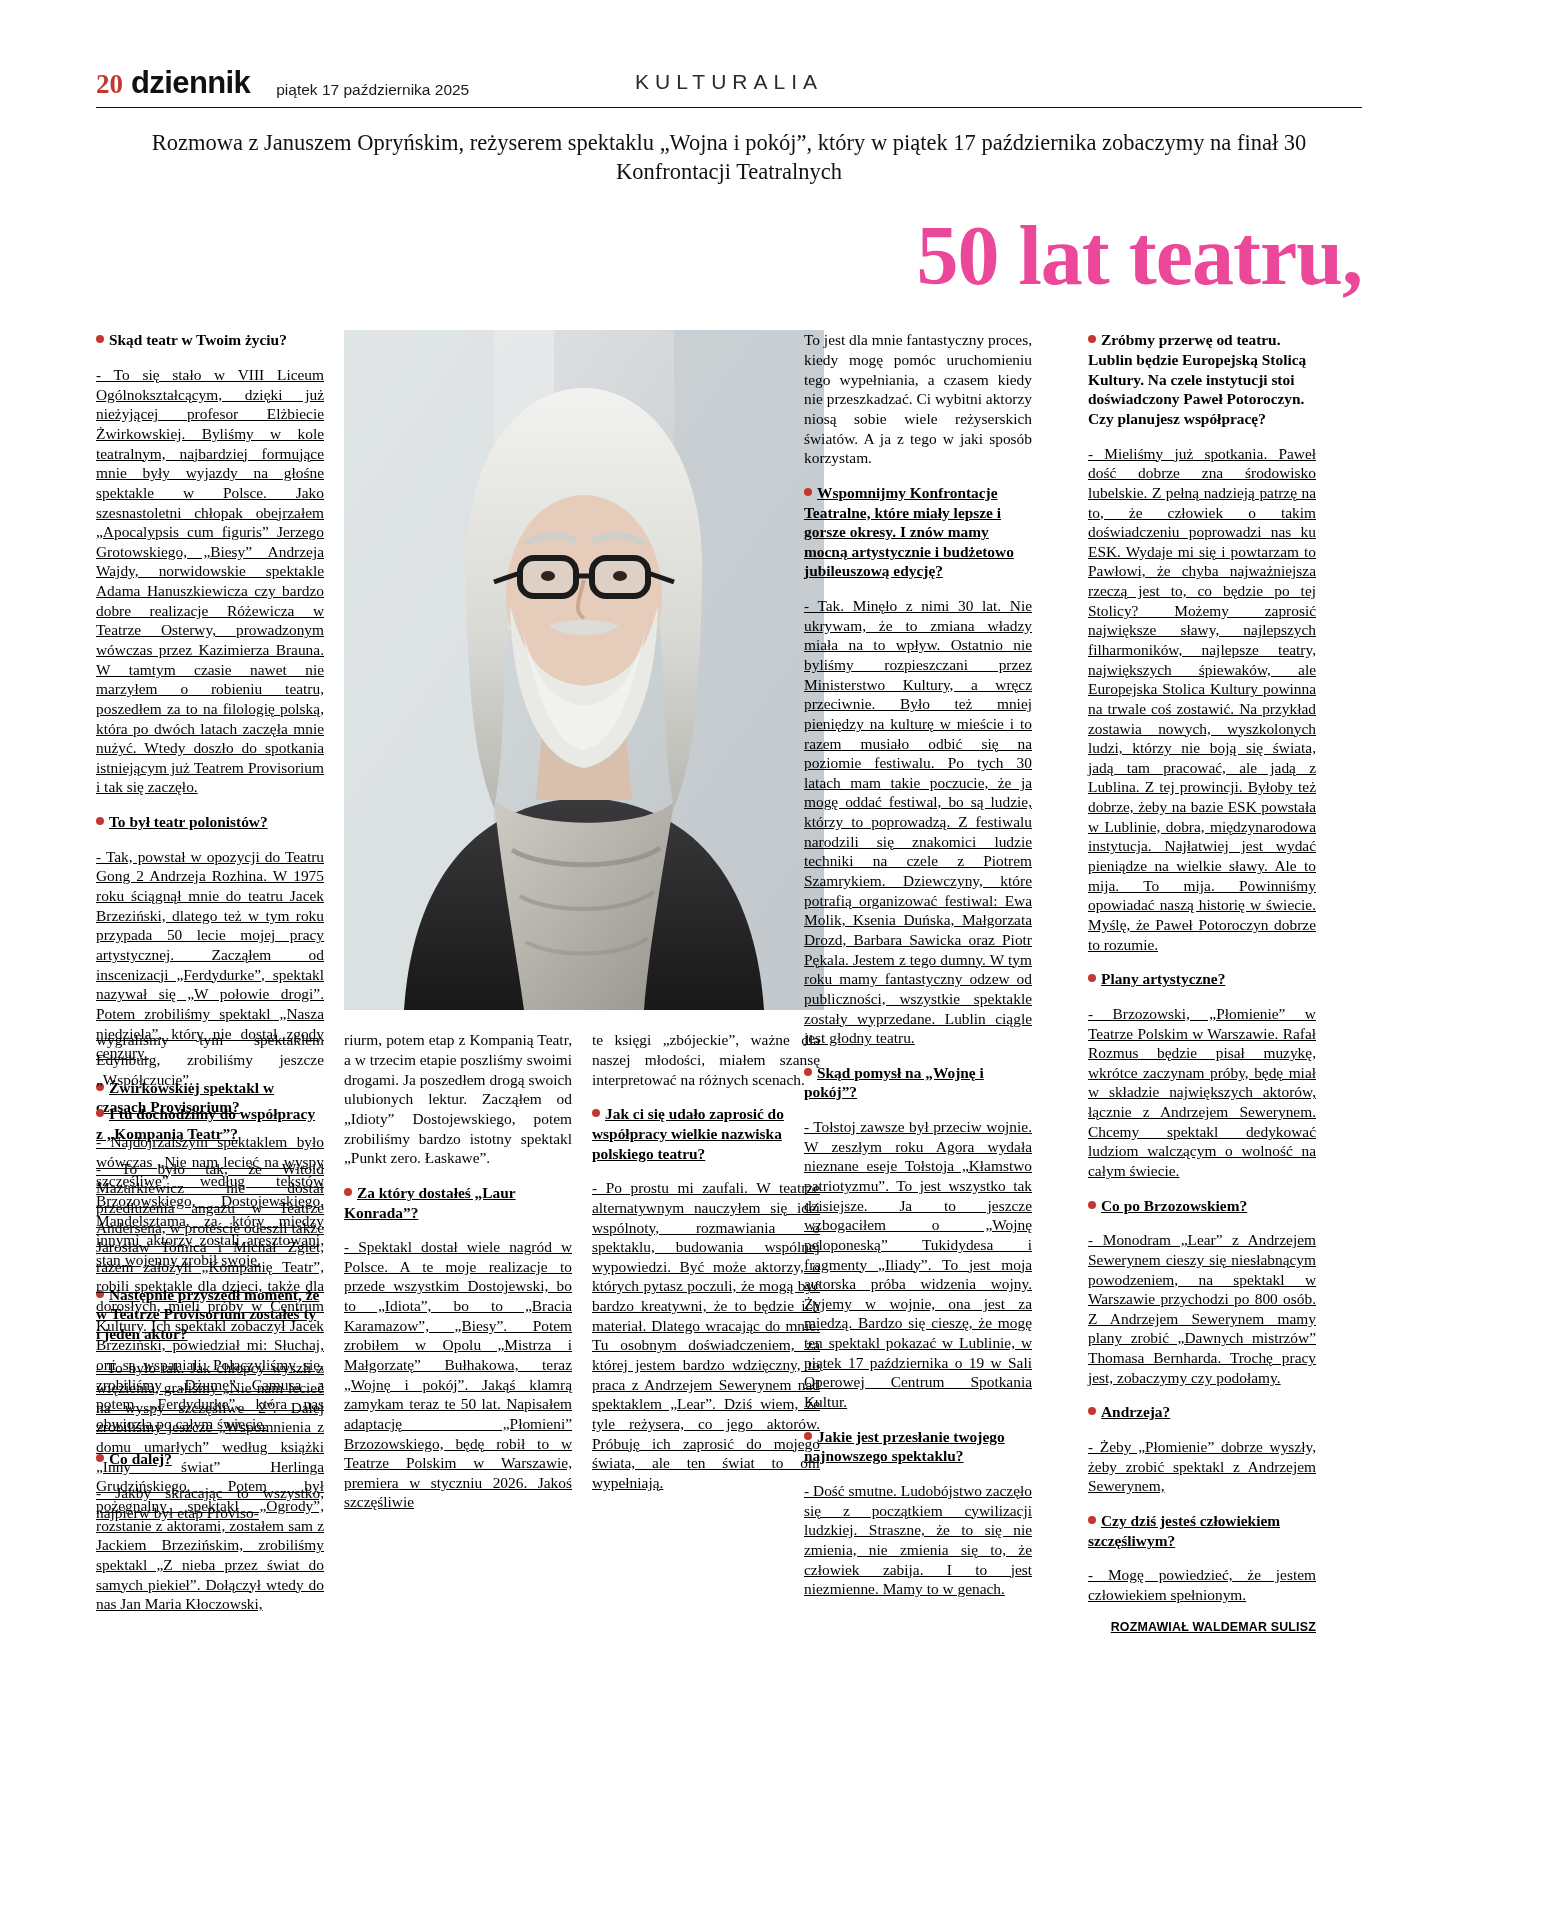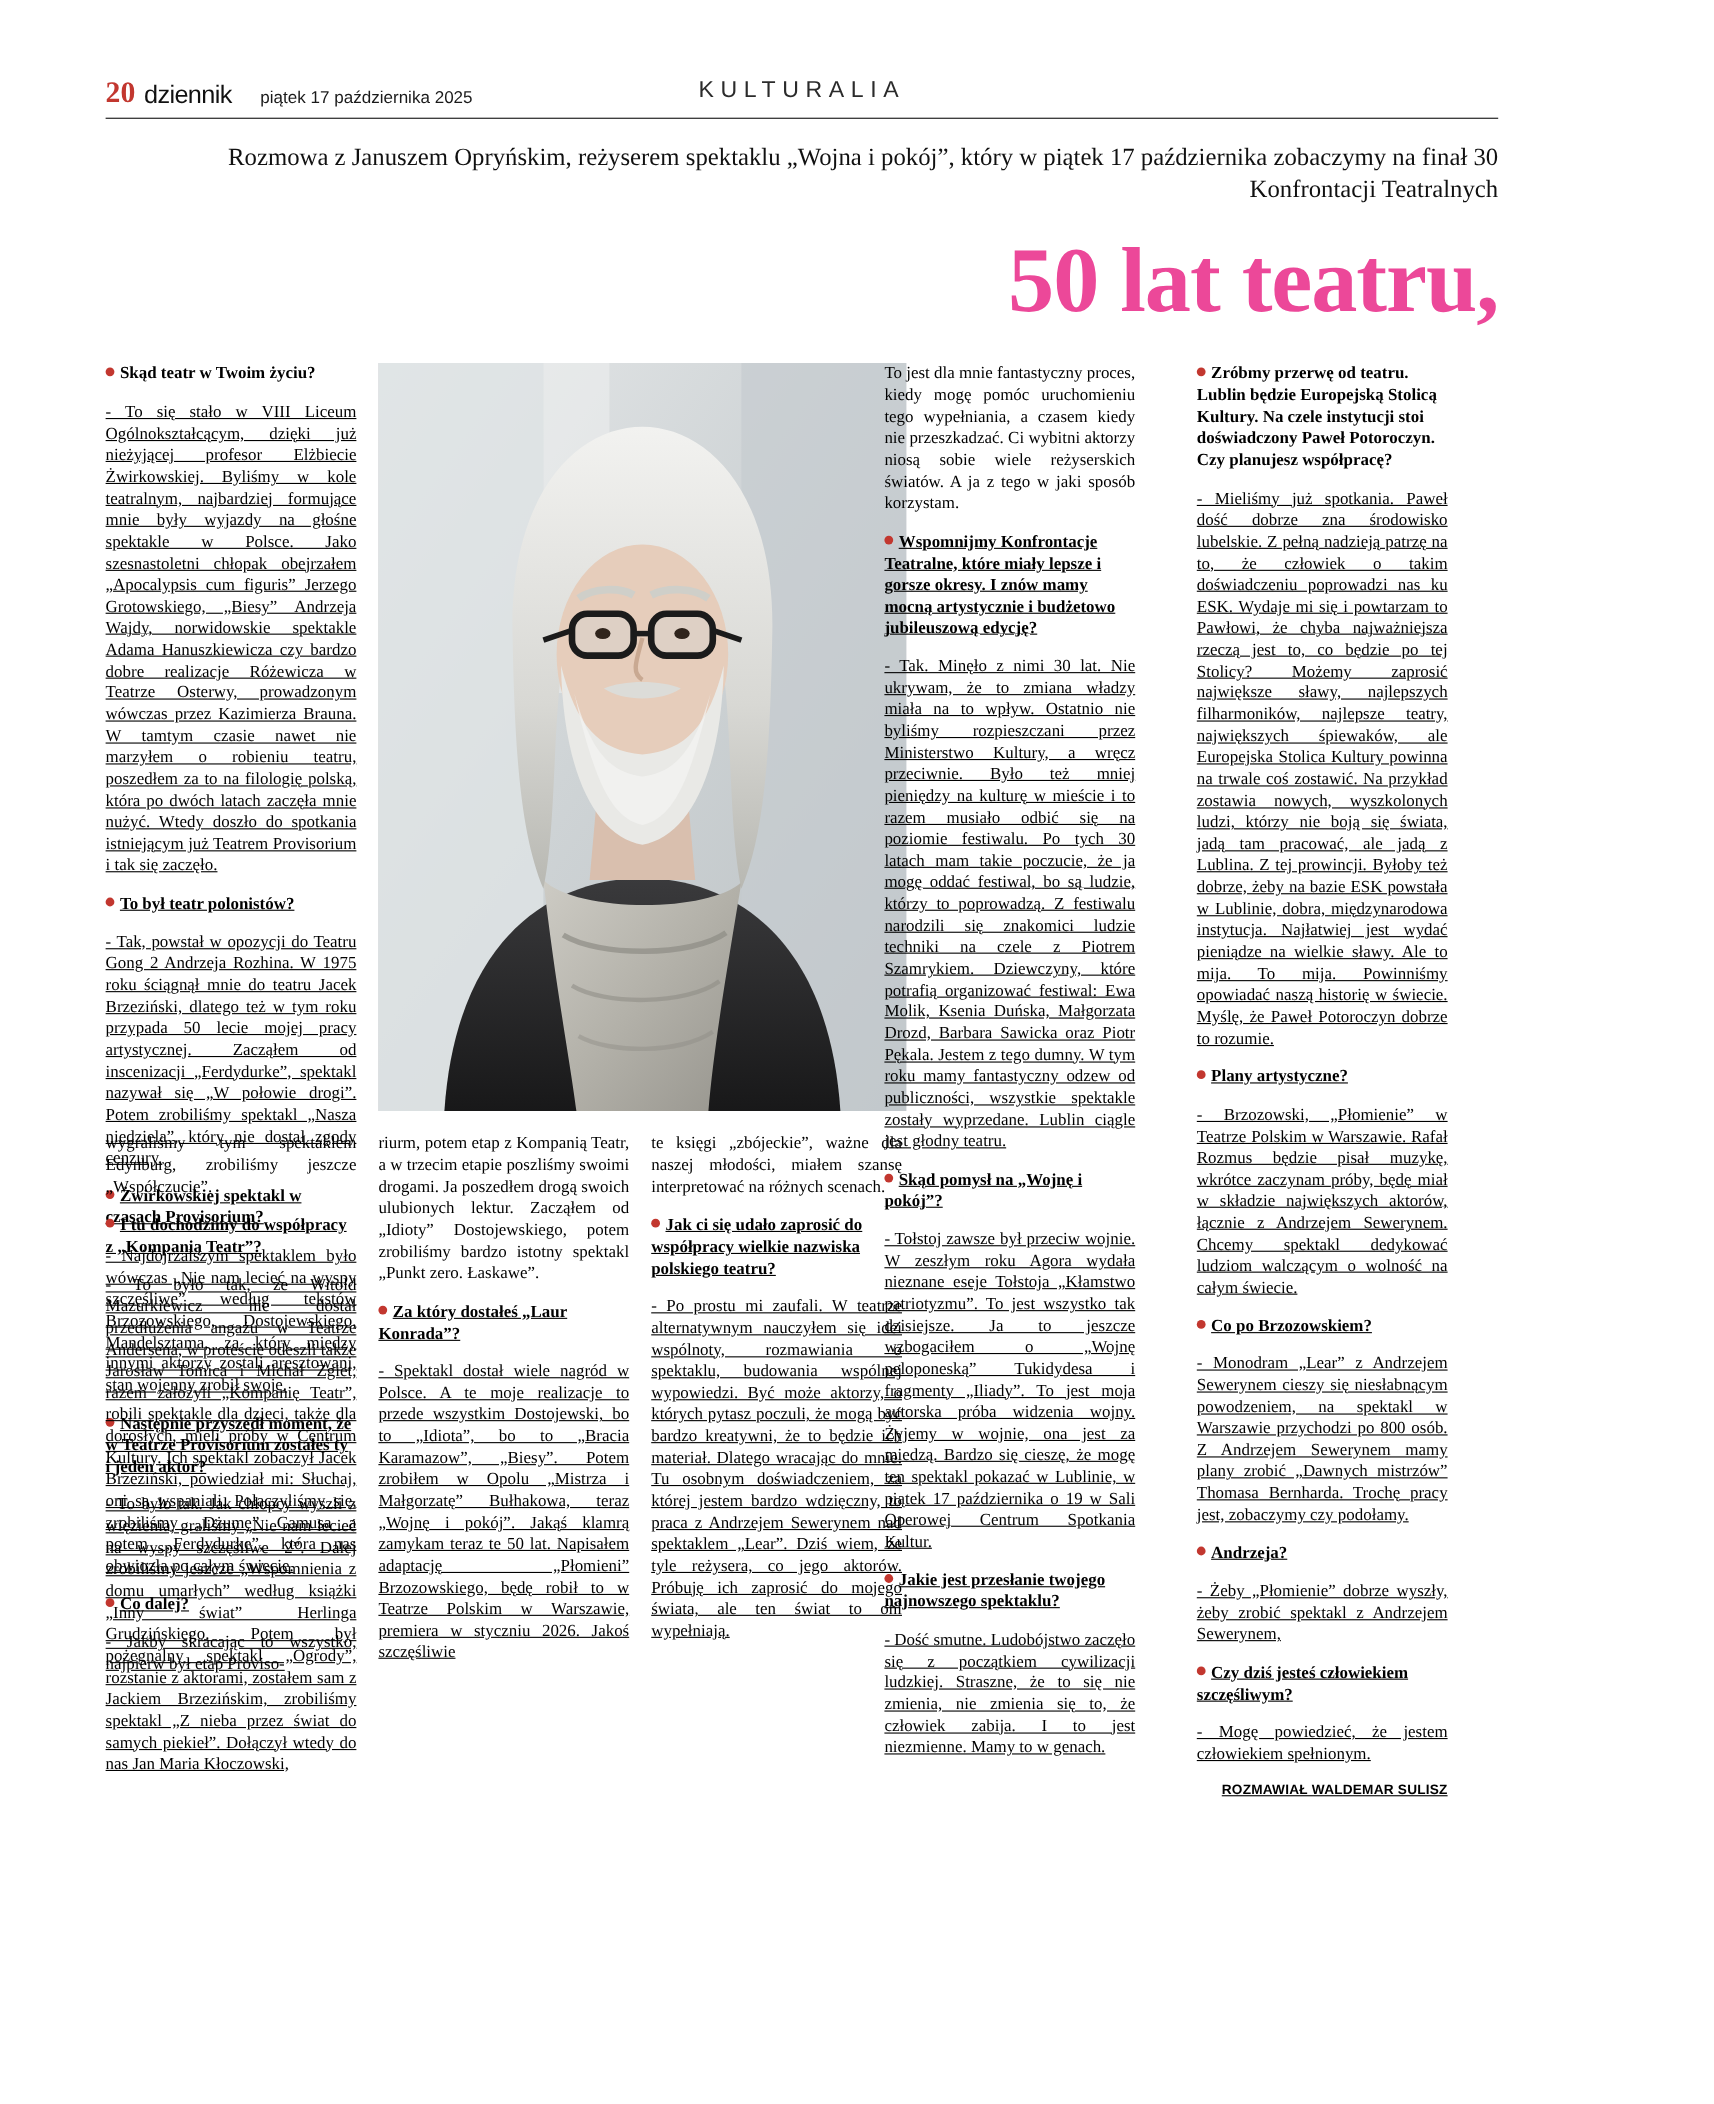--- a/index.html
+++ b/index.html
@@ -34,22 +34,22 @@
   }
   .page-number {
     font-family: "Liberation Serif", serif;
     font-weight: bold;
     font-size: 27px;
     color: #c2372f;
     line-height: 1;
   }
   .paper-name {
     font-family: "Liberation Sans", sans-serif;
-    font-weight: normal;
-    font-size: 23px;
+    font-weight: bold;
+    font-size: 31px;
     letter-spacing: -0.6px;
     color: #111;
     line-height: 1;
     margin-left: -2px;
   }
   .issue-date {
     font-family: "Liberation Sans", sans-serif;
     font-size: 15.5px;
     color: #1a1a1a;
     line-height: 1;
@@ -66,21 +66,21 @@
     letter-spacing: 6px;
     color: #2b2b2b;
   }
   .masthead-rule {
     border-top: 1.5px solid #111;
     margin-top: 9px;
   }
 
   
   .lede {
-    text-align: right;
+    text-align: center;
     font-size: 22.5px;
     line-height: 1.3;
     margin: 20px auto 0;
     max-width: 1270px;
     color: #111;
   }
 
   
   .headline {
     text-align: right;

